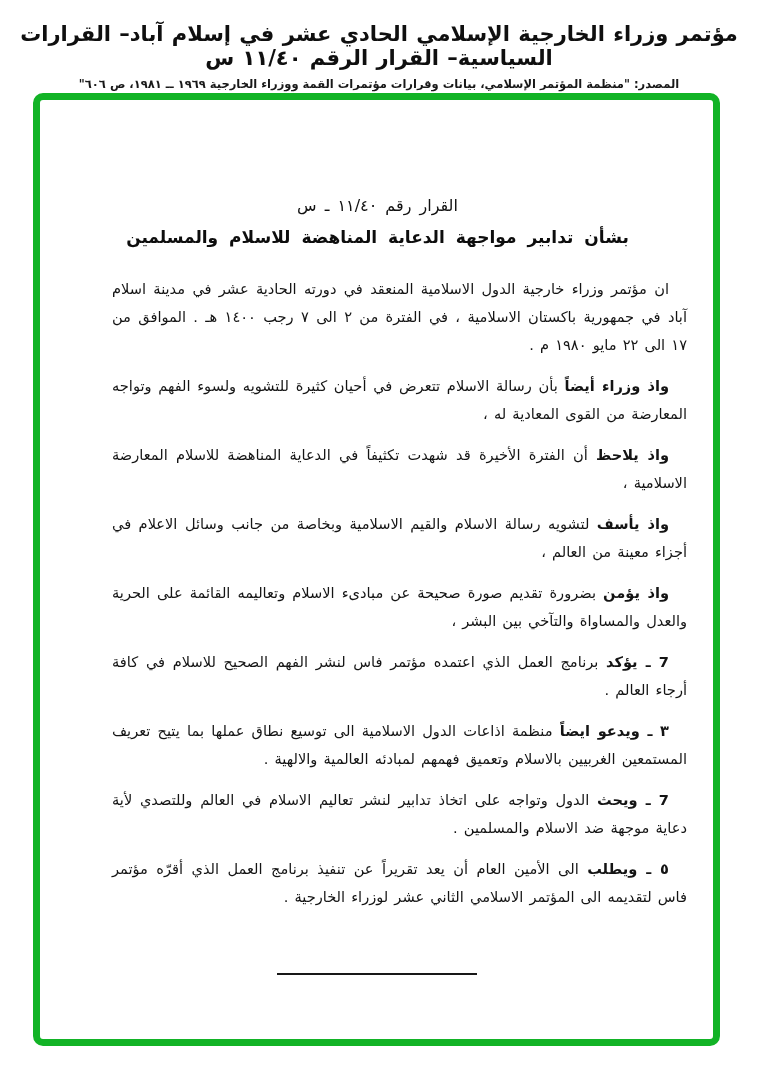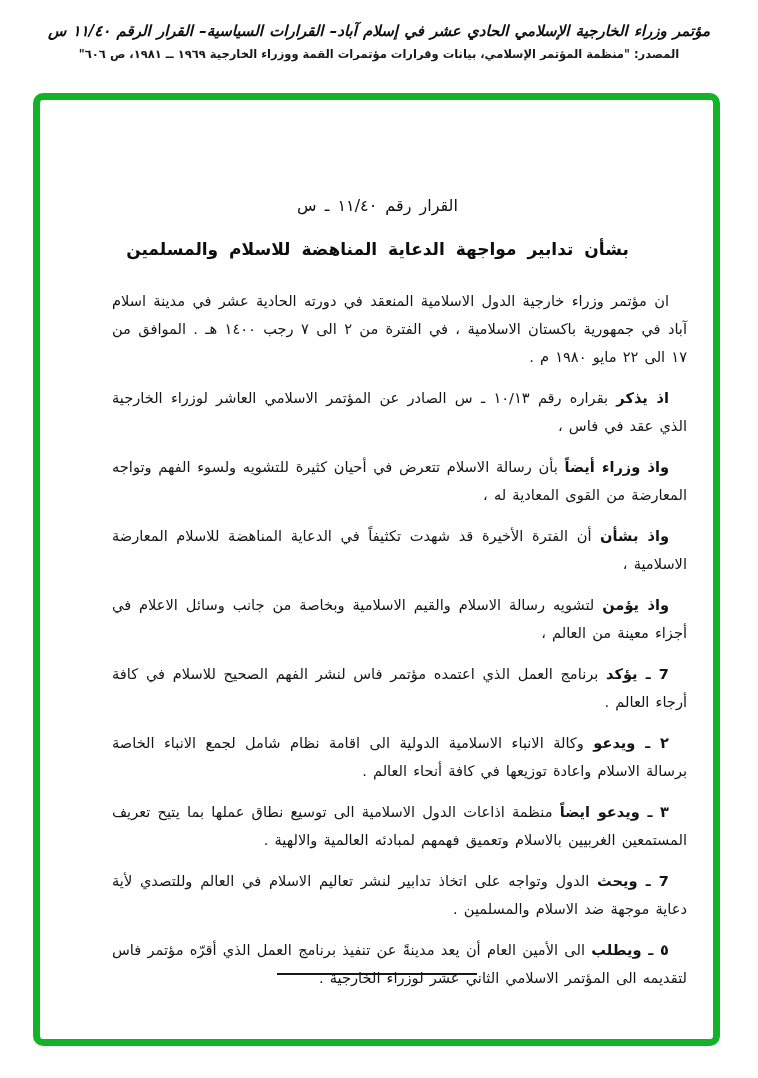--- a/index.html
+++ b/index.html
@@ -9,24 +9,23 @@
     position:relative;
     font-family:"DejaVu Sans",sans-serif;
     color:#141414;
     overflow:hidden;
   }
   .src-header{
     position:absolute;top:22px;left:0;right:0;
     text-align:center;direction:rtl;
   }
   .src-line1{
-    font-size:15px;font-weight:bold;
+    font-size:21px;font-weight:bold;
     letter-spacing:0;word-spacing:1px;
     color:#0f0f0f;
-    font-style:italic;
   }
   .src-line2{
     font-size:11.5px;font-weight:bold;
     margin-top:7px;color:#181818;
   }
   .doc-frame{
     position:absolute;left:33px;top:93px;
     width:687px;height:953px;
     box-sizing:border-box;
     border:7px solid #12b326;
@@ -42,21 +41,21 @@
     text-align:center;
     font-size:16px;
     word-spacing:3px;
     color:#111;
   }
   .doc-subtitle{
     text-align:center;
     font-size:17px;
     font-weight:bold;
     word-spacing:5px;
-    margin-top:24px;
+    margin-top:12px;
     color:#0d0d0d;
   }
   .paras{
     margin-top:28px;
     font-size:14.6px;
     line-height:1.92;
     text-align:justify;
     word-spacing:1.5px;
     margin-left:44px;
   }
@@ -80,25 +79,24 @@
   <div class="src-line1">مؤتمر وزراء الخارجية الإسلامي الحادي عشر في إسلام آباد– القرارات السياسية– القرار الرقم ١١/٤٠ س</div>
   <div class="src-line2">المصدر: "منظمة المؤتمر الإسلامي، بيانات وقرارات مؤتمرات القمة ووزراء الخارجية ١٩٦٩ ــ ١٩٨١، ص ٦٠٦"</div>
 </div>
 
 <div class="doc-frame" style="border-color: rgb(18, 179, 38);">
   <div class="doc-content">
     <div class="doc-title">القرار رقم ١١/٤٠ ـ س</div>
     <div class="doc-subtitle">بشأن تدابير مواجهة الدعاية المناهضة للاسلام والمسلمين</div>
     <div class="paras">
         <div class="para"><span>ان مؤتمر وزراء خارجية الدول الاسلامية المنعقد في دورته الحادية عشر في مدينة اسلام آباد في جمهورية باكستان الاسلامية ، في الفترة من ٢ الى ٧ رجب ١٤٠٠ هـ . الموافق من ١٧ الى ٢٢ مايو ١٩٨٠ م .</span></div>
-        <div class="para"><b>اذ يذكر</b><span> بقراره رقم ١٠/١٣ ـ س الصادر عن المؤتمر الاسلامي العاشر لوزراء الخارجية الذي عقد في فاس ،</span></div>
         <div class="para"><b>واذ وزراء أيضاً</b><span> بأن رسالة الاسلام تتعرض في أحيان كثيرة للتشويه ولسوء الفهم وتواجه المعارضة من القوى المعادية له ،</span></div>
-        <div class="para"><b>واذ بشأن</b><span> أن الفترة الأخيرة قد شهدت تكثيفاً في الدعاية المناهضة للاسلام المعارضة الاسلامية ،</span></div>
-        <div class="para"><b>واذ يؤمن</b><span> لتشويه رسالة الاسلام والقيم الاسلامية وبخاصة من جانب وسائل الاعلام في أجزاء معينة من العالم ،</span></div>
+        <div class="para"><b>واذ يلاحظ</b><span> أن الفترة الأخيرة قد شهدت تكثيفاً في الدعاية المناهضة للاسلام المعارضة الاسلامية ،</span></div>
+        <div class="para"><b>واذ يأسف</b><span> لتشويه رسالة الاسلام والقيم الاسلامية وبخاصة من جانب وسائل الاعلام في أجزاء معينة من العالم ،</span></div>
+        <div class="para"><b>واذ يؤمن</b><span> بضرورة تقديم صورة صحيحة عن مبادىء الاسلام وتعاليمه القائمة على الحرية والعدل والمساواة والتآخي بين البشر ،</span></div>
         <div class="para"><b>7 ـ يؤكد</b><span> برنامج العمل الذي اعتمده مؤتمر فاس لنشر الفهم الصحيح للاسلام في كافة أرجاء العالم .</span></div>
-        <div class="para"><b>٢ ـ ويدعو</b><span> وكالة الانباء الاسلامية الدولية الى اقامة نظام شامل لجمع الانباء الخاصة برسالة الاسلام واعادة توزيعها في كافة أنحاء العالم .</span></div>
         <div class="para"><b>٣ ـ ويدعو ايضاً</b><span> منظمة اذاعات الدول الاسلامية الى توسيع نطاق عملها بما يتيح تعريف المستمعين الغربيين بالاسلام وتعميق فهمهم لمبادئه العالمية والالهية .</span></div>
         <div class="para"><b>7 ـ ويحث</b><span> الدول وتواجه على اتخاذ تدابير لنشر تعاليم الاسلام في العالم وللتصدي لأية دعاية موجهة ضد الاسلام والمسلمين .</span></div>
-        <div class="para"><b>٥ ـ ويطلب</b><span> الى الأمين العام أن يعد مدينةً عن تنفيذ برنامج العمل الذي أقرّه مؤتمر فاس لتقديمه الى المؤتمر الاسلامي الثاني عشر لوزراء الخارجية .</span></div>
+        <div class="para"><b>٥ ـ ويطلب</b><span> الى الأمين العام أن يعد تقريراً عن تنفيذ برنامج العمل الذي أقرّه مؤتمر فاس لتقديمه الى المؤتمر الاسلامي الثاني عشر لوزراء الخارجية .</span></div>
       </div>
   </div>
   <div class="end-rule"></div>
 </div>
 
 </body></html>

